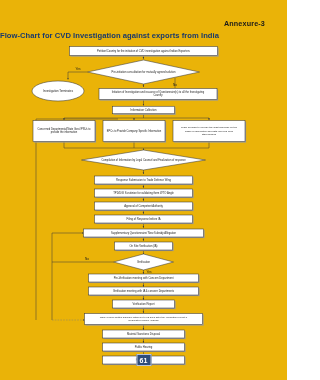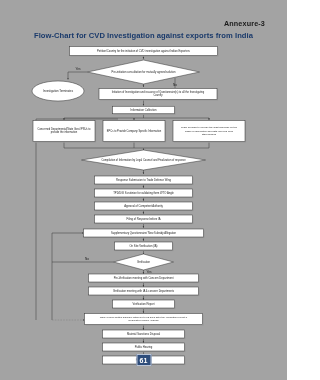--- a/index.html
+++ b/index.html
@@ -12,39 +12,38 @@
     height: 380px;
     overflow: hidden;
     font-family: "Liberation Sans", sans-serif;
     position: relative;
   }
 
   #page {
     position: relative;
     width: 287px;
     height: 380px;
-    background: #a3a3a3;
+    background: #eab308;
   }
 
   
   .annexure {
     position: absolute;
     top: 19px;
     right: 22px;
     font-size: 7.2px;
     font-weight: bold;
     color: #1a1a1a;
     letter-spacing: 0.15px;
   }
   .doc-title {
     position: absolute;
     top: 31px;
     left: 0;
     width: 287px;
-    text-align: center;
     font-size: 7.6px;
     font-weight: bold;
     color: #1a3a6b;
     letter-spacing: 0.05px;
   }
 
   
   #flow {
     position: absolute;
     top: 0; left: 0;

